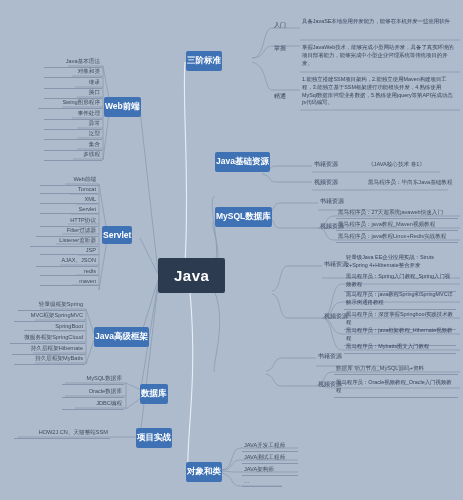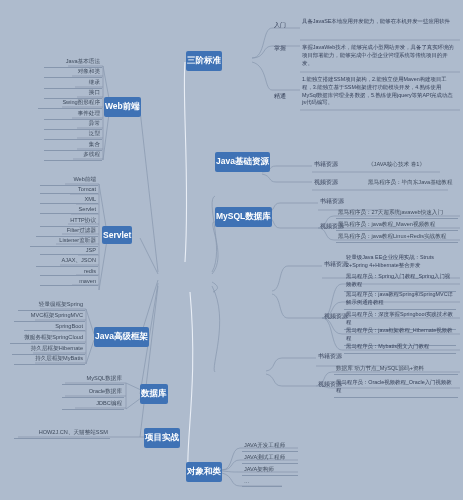--- a/index.html
+++ b/index.html
@@ -121,20 +121,21 @@
 
       <path d="M300 40 L460 40 M300 72 L460 72 M300 110 L460 110"></path>
 
       <path d="M312 172 L440 172 M312 190 L448 190"></path>
       <path d="M318 210 L400 210"></path>
       <path d="M322 278 L460 278"></path>
       <path d="M316 366 L400 366"></path>
     </g>
   </svg>
 
+  <div class="node root" style="left:158px;top:258px;">Java</div>
 
   <div class="node cat" style="left:104px;top:97px;">Web前端</div>
   <div class="node leaf left underline" style="left:44px;top:58px;width:58px;">Java基本语法</div>
   <div class="node leaf left underline" style="left:44px;top:68px;width:58px;">对象和类</div>
   <div class="node leaf left underline" style="left:44px;top:79px;width:58px;">继承</div>
   <div class="node leaf left underline" style="left:44px;top:89px;width:58px;">接口</div>
   <div class="node leaf left underline" style="left:38px;top:99px;width:64px;">Swing图形程序</div>
   <div class="node leaf left underline" style="left:44px;top:110px;width:58px;">事件处理</div>
   <div class="node leaf left underline" style="left:44px;top:120px;width:58px;">异常</div>
   <div class="node leaf left underline" style="left:44px;top:130px;width:58px;">泛型</div>
@@ -160,21 +161,21 @@
   <div class="node leaf left underline" style="left:24px;top:323px;width:61px;">SpringBoot</div>
   <div class="node leaf left underline" style="left:10px;top:334px;width:75px;">微服务框架SpringCloud</div>
   <div class="node leaf left underline" style="left:12px;top:345px;width:73px;">持久层框架Hibernate</div>
   <div class="node leaf left underline" style="left:14px;top:355px;width:71px;">持久层框架MyBatis</div>
 
   <div class="node cat" style="left:140px;top:384px;">数据库</div>
   <div class="node leaf left underline" style="left:62px;top:375px;width:62px;">MySQL数据库</div>
   <div class="node leaf left underline" style="left:62px;top:388px;width:62px;">Oracle数据库</div>
   <div class="node leaf left underline" style="left:62px;top:400px;width:62px;">JDBC编程</div>
 
-  <div class="node cat" style="left:144px;top:428px;font-family:Liberation Serif, serif;">项目实战</div>
+  <div class="node cat" style="left:136px;top:428px;font-family:Liberation Serif, serif;">项目实战</div>
   <div class="node leaf left underline" style="left:14px;top:429px;width:96px;">HOW2J.CN、天猫整站SSM</div>
 
   <div class="node cat" style="left:186px;top:51px;">三阶标准</div>
   <div class="node mid" style="left:272px;top:21px;">入门</div>
   <div class="node para" style="left:300px;top:18px;width:156px;">具备JavaSE本地应用开发能力，能够在本机开发一些应用软件</div>
   <div class="node mid" style="left:272px;top:44px;">掌握</div>
   <div class="node para" style="left:300px;top:44px;width:156px;">掌握JavaWeb技术，能够完成小型网站开发，具备了真实环境的项目部署能力，能够完成中小型企业管理系统等传统项目的开发。</div>
   <div class="node mid" style="left:272px;top:92px;">精通</div>
   <div class="node para" style="left:300px;top:76px;width:156px;">1.能独立搭建SSM项目架构，2.能独立使用Maven构建项目工程，3.能独立基于SSM框架进行功能模块开发，4.熟练使用MySql数据库管理业务数据，5.熟练使用jquery等第API完成动态js代码编写。</div>
 

